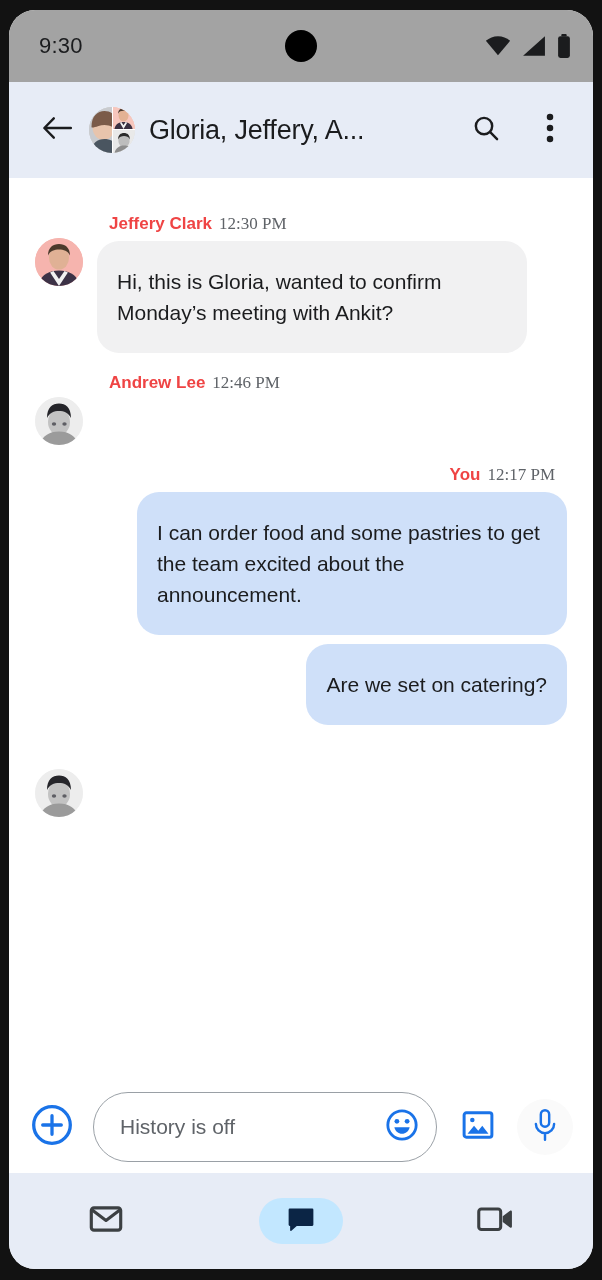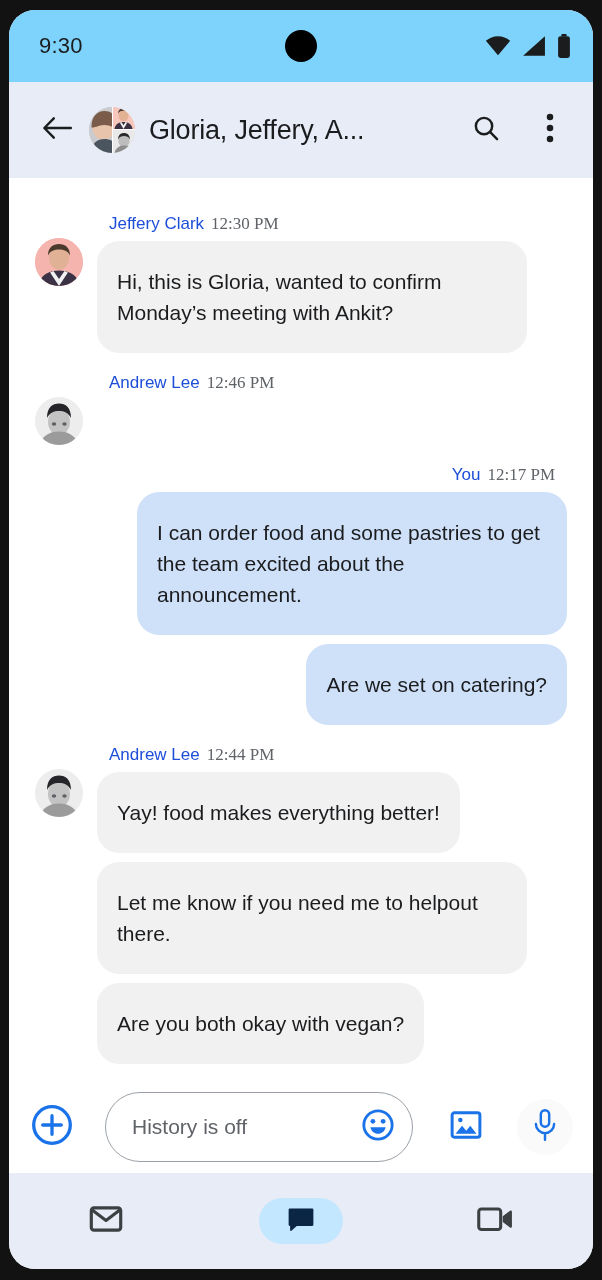--- a/index.html
+++ b/index.html
@@ -19,21 +19,21 @@
     background: #ffffff;
     border-radius: 26px;
     overflow: hidden;
     display: flex; flex-direction: column;
     position: relative;
   }
 
   
   .statusbar {
     height: 72px; flex: 0 0 72px;
-    background: #7dd3fc;
+    background: #a3a3a3;
     display: flex; align-items: center;
     padding: 0 22px 0 30px;
     position: relative;
   }
   .status-time {
     font-size: 22px; font-weight: 400; color: #1b1c1e;
     letter-spacing: .2px;
   }
   .camera-hole {
     position: absolute; left: 50%; top: 50%;
@@ -99,21 +99,21 @@
   .avatar.pink { background: #f6b4ae; }
   .avatar.grey { background: #efefef; }
 
   .msg-col { display: flex; flex-direction: column; align-items: flex-start; min-width: 0; }
   .msg-col.right { align-items: flex-end; }
 
   .meta {
     font-size: 17px; color: #5f6368;
     margin: 0 0 7px 12px; white-space: nowrap;
   }
-  .meta .name { color: #1d4ed8; font-weight: normal; }
+  .meta .name { color: #ef4444; font-weight: bold; }
   .meta .time { margin-left: 7px; color: #5f6368; font-family: Liberation Serif, serif; }
   .msg-col.right .meta { margin: 0 12px 7px 0; }
 
   .bubble {
     font-size: 21px; line-height: 31px;
     padding: 25px 20px;
     border-radius: 22px;
     max-width: 430px;
     margin-bottom: 9px;
     color: #1b1c1e;
@@ -122,21 +122,21 @@
   .bubble.in { background: #f1f1f2; }
   .bubble.out { background: #cfe0f9; }
   .bubble:last-child { margin-bottom: 0; }
 
   
   .composer {
     flex: 0 0 92px;
     background: #fff;
     display: flex; align-items: center;
     padding: 0 20px;
-    gap: 16px;
+    gap: 4px;
   }
   .plus-btn { width: 46px; height: 46px; flex: 0 0 46px; display:flex; align-items:center; justify-content:center; }
   .input-pill {
     flex: 1 1 auto; height: 70px;
     border: 1px solid #9aa0a6; border-radius: 36px;
     display: flex; align-items: center;
     padding: 0 14px 0 26px;
     margin: 0 14px;
     min-width: 0;
   }
@@ -312,28 +312,20 @@
       <div class="msg-group incoming">
         <div class="avatar grey">
           <svg width="48" height="48" viewBox="0 0 48 48">
             <circle cx="24" cy="24" r="24" fill="#ededed"></circle>
             <ellipse cx="24" cy="25" rx="11" ry="13" fill="#c3c3c3"></ellipse>
             <path d="M12 21C12 10.5 17.4 6.5 24 6.5S36 10.5 36 21c-2.6-5.2-7-7-12-7s-9.4 1.8-12 7z" fill="#25252a"></path>
             <ellipse cx="19" cy="27" rx="2.2" ry="1.8" fill="#5e5e64"></ellipse>
             <ellipse cx="29.5" cy="27" rx="2.2" ry="1.8" fill="#5e5e64"></ellipse>
             <path d="M5 48c1.8-9 9.2-13.5 19-13.5S41.2 39 43 48z" fill="#9b9b9b"></path>
           </svg>
-        </div>
-        <div class="msg-col">
-          <div class="meta">
-            <span class="name">Andrew Lee</span><span class="time">12:44 PM</span>
-          </div>
-          <div class="bubble in">Yay! food makes everything better!</div>
-          <div class="bubble in">Let me know if you need me to helpout there.</div>
-          <div class="bubble in">Are you both okay with vegan?</div>
         </div>
       </div>
 
     </div>
 
     <div class="composer">
       <div class="plus-btn">
         <span>
           <svg width="42" height="42" viewBox="0 0 28 28">
               <circle cx="14" cy="14" r="12.2" stroke="#1a73e8" stroke-width="2.2" fill="none"></circle>

